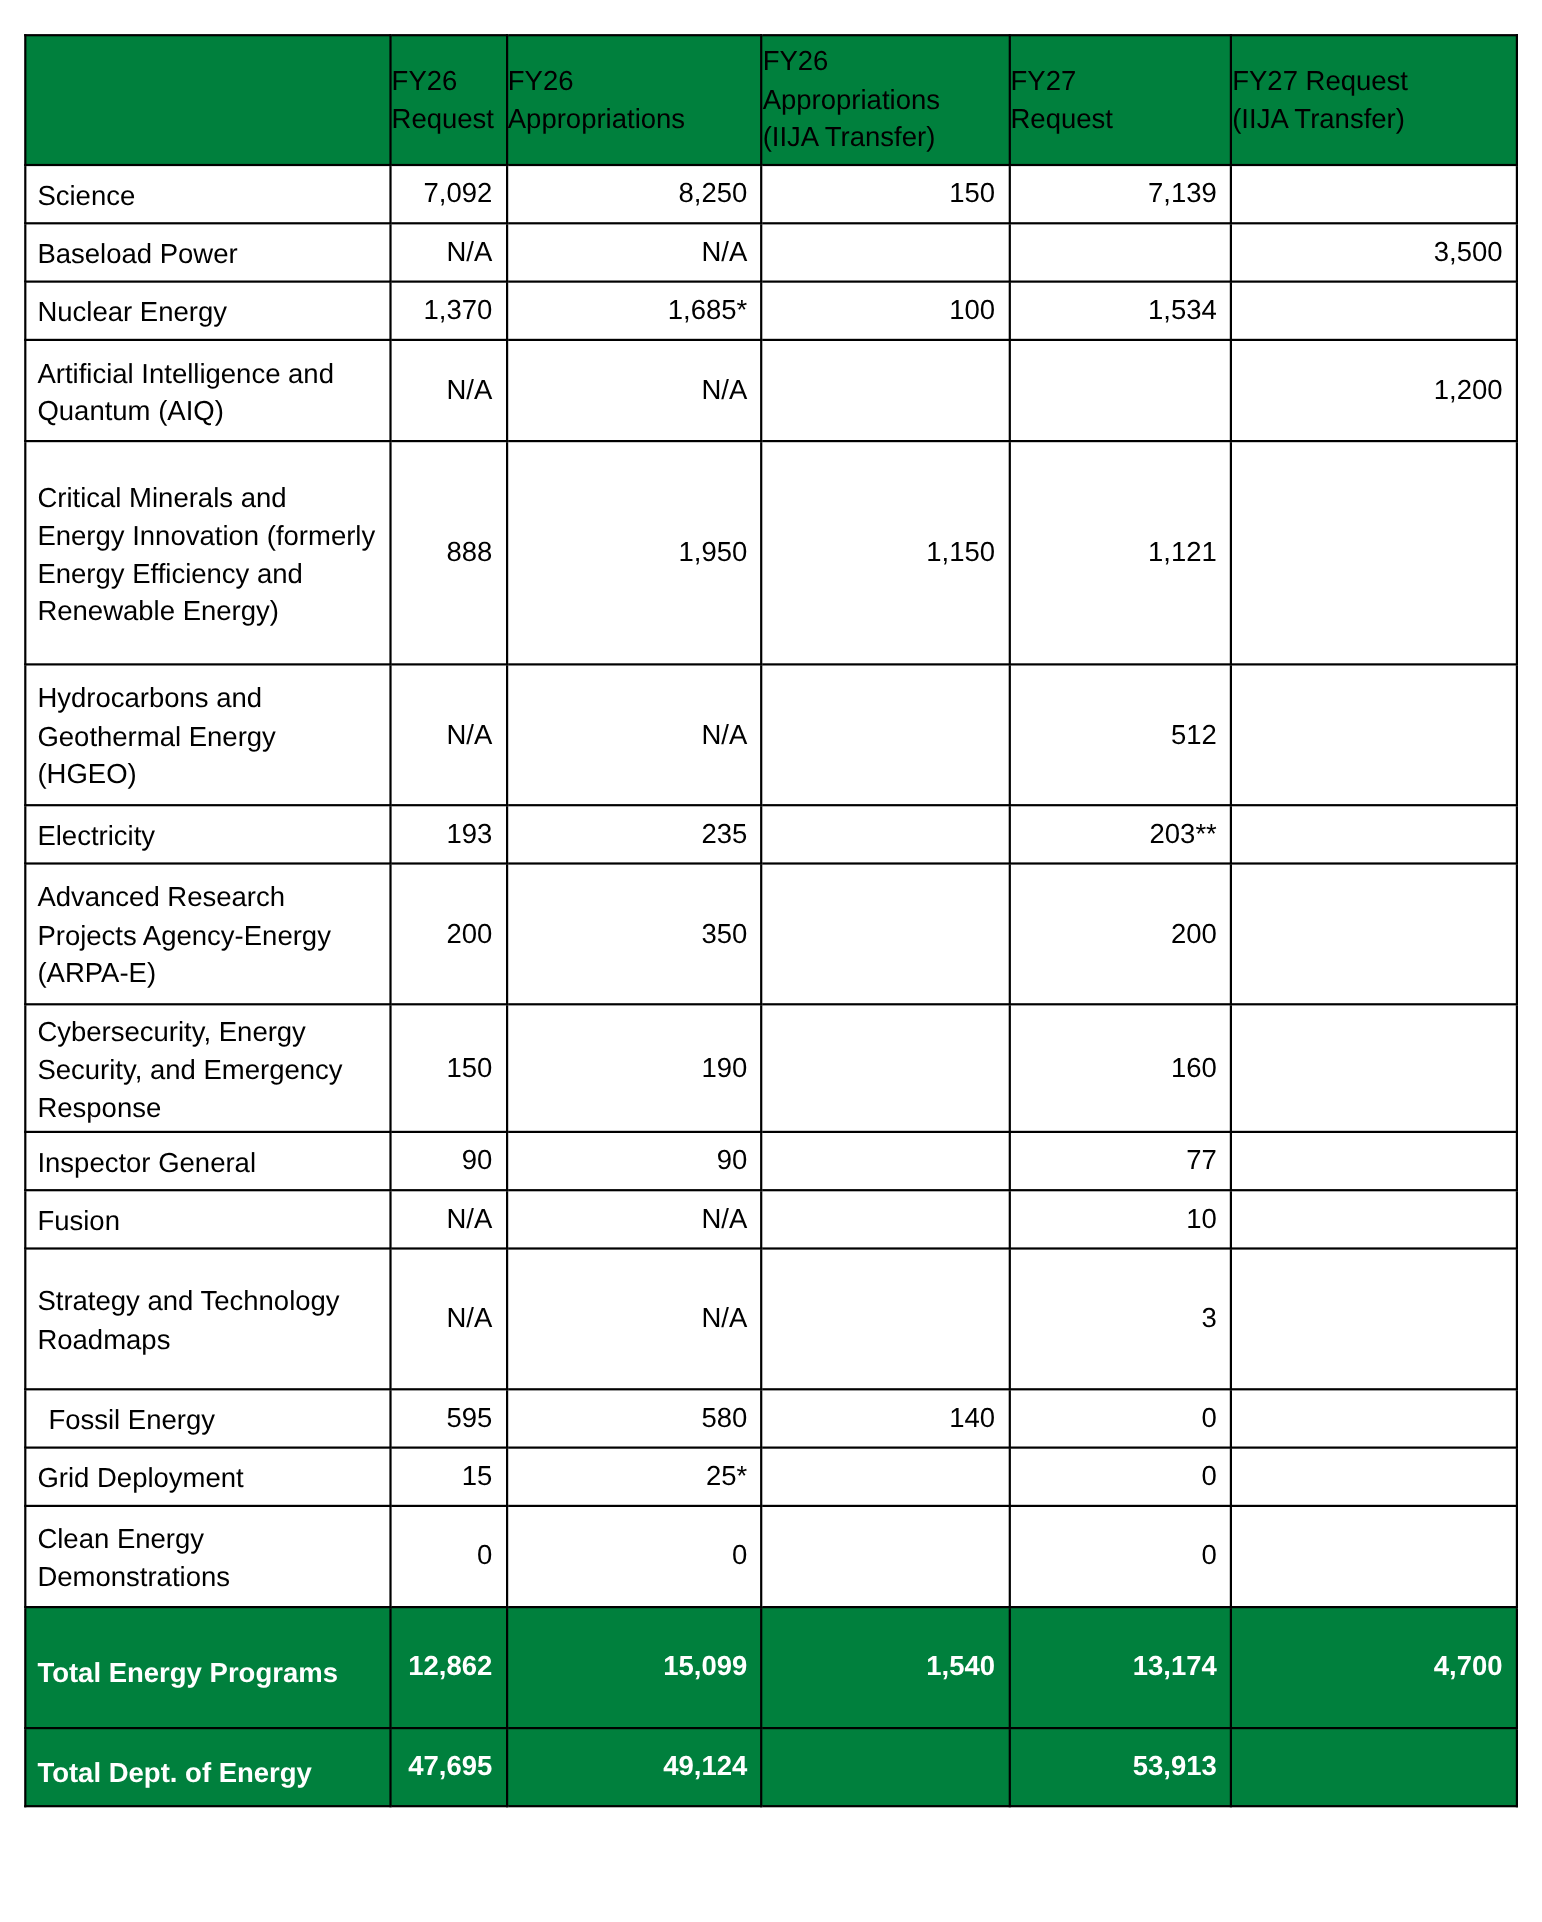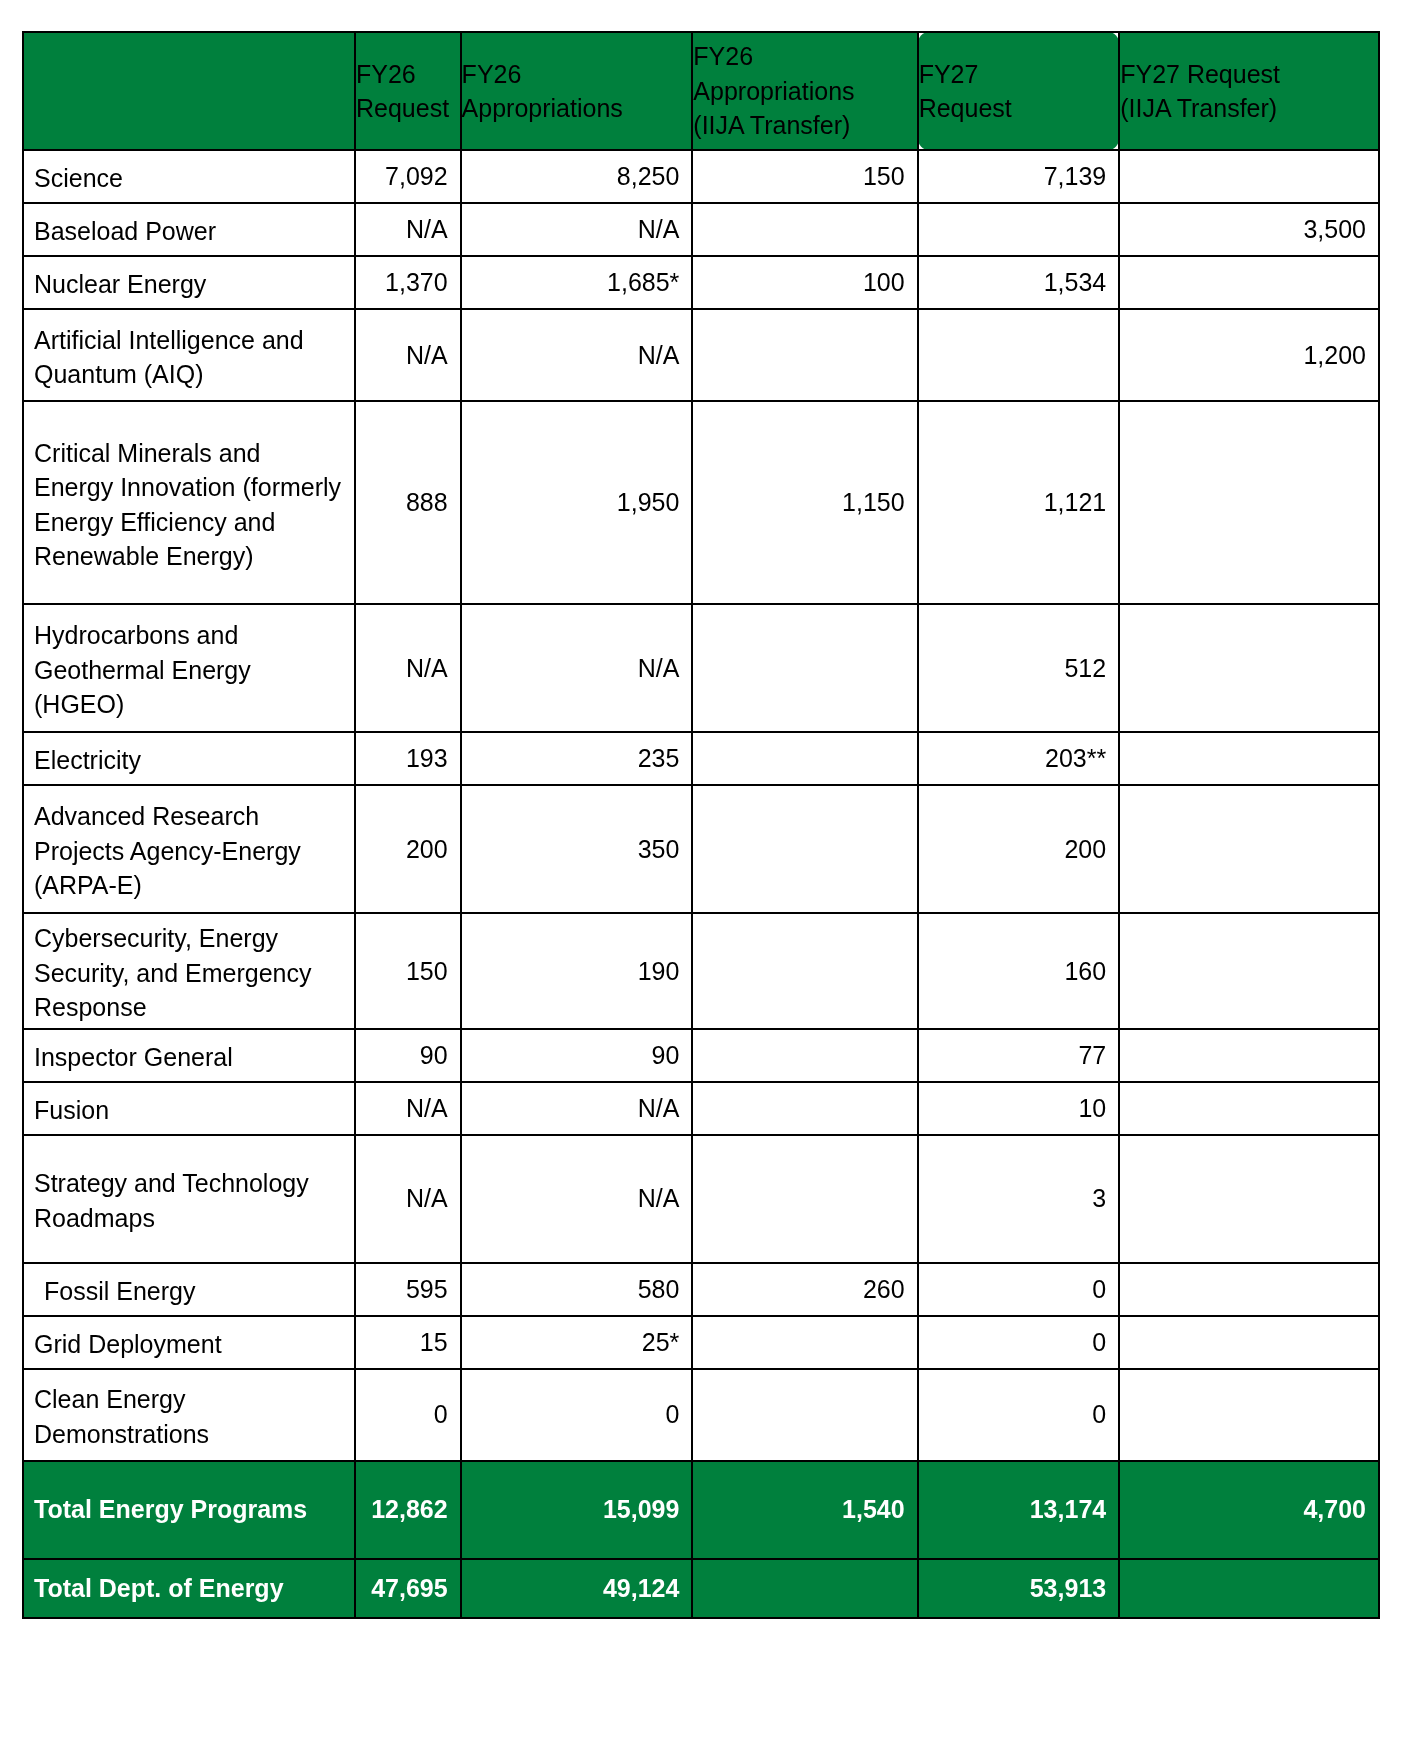--- a/index.html
+++ b/index.html
@@ -100,21 +100,21 @@
     padding: 7px 12px 7px 6px;
   }
 
   
   tr.total td {
     background: #00803D;
     color: #ffffff;
     font-weight: bold;
   }
   tr.total td.label {
-    padding: 8px 8px 8px 10px;
+    padding: 20px 8px 8px 10px;
   }
   tr.total td.num {
     text-align: right;
     padding: 8px 12px 8px 6px;
     margin-left: 44px;
   }
 
   .rowh-1 { height: 41px; }
   .rowh-2 { height: 80px; }
   .rowh-3 { height: 116px; margin-left: 28px; }
@@ -146,21 +146,21 @@
           </th>
           <th style="background-color: rgb(0, 128, 61);">
             <span>FY26</span><br>
             <span>Appropriations</span>
           </th>
           <th style="background-color: rgb(0, 128, 61);">
             <span>FY26</span><br>
             <span>Appropriations</span><br>
             <span>(IIJA Transfer)</span>
           </th>
-          <th style="background-color: rgb(0, 128, 61); border-radius: 11px;">
+          <th style="background-color: rgb(0, 128, 61);">
             <span>FY27</span><br>
             <span>Request</span>
           </th>
           <th style="background-color: rgb(0, 128, 61);">
             <span>FY27 Request</span><br>
             <span>(IIJA Transfer)</span>
           </th>
         </tr>
       </thead>
       <tbody id="table-body">
@@ -257,21 +257,21 @@
             <td class="num">N/A</td>
             <td class="num">N/A</td>
             <td class="num"></td>
             <td class="num">3</td>
             <td class="num"></td>
           </tr>
           <tr>
             <td class="label indent rowh-1">Fossil Energy</td>
             <td class="num">595</td>
             <td class="num">580</td>
-            <td class="num">260</td>
+            <td class="num">140</td>
             <td class="num">0</td>
             <td class="num"></td>
           </tr>
           <tr>
             <td class="label rowh-1">Grid Deployment</td>
             <td class="num">15</td>
             <td class="num">25*</td>
             <td class="num"></td>
             <td class="num">0</td>
             <td class="num"></td>

